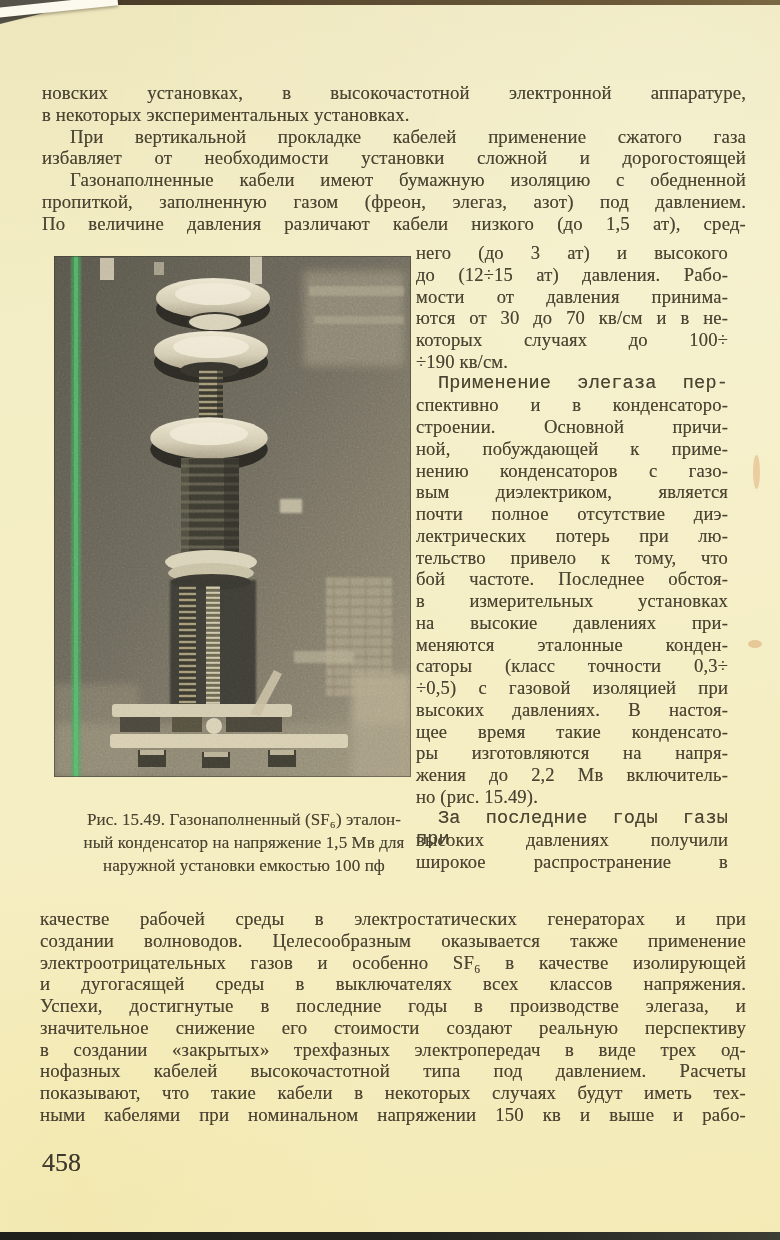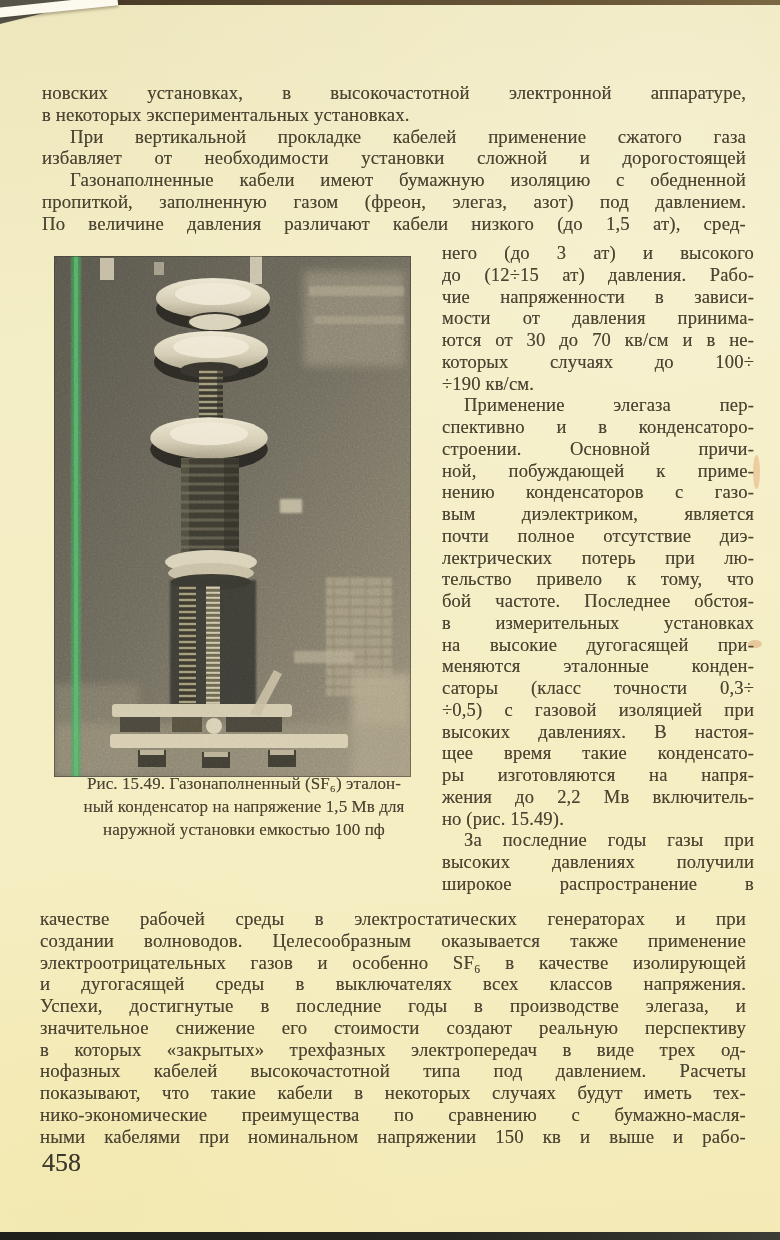--- a/index.html
+++ b/index.html
@@ -29,26 +29,26 @@
     display:block;width:100%;
     font-size:18.8px;line-height:21.75px;height:21.75px;
     text-align:justify;text-align-last:justify;
     letter-spacing:.15px;
     text-shadow:0 0 .5px rgba(72,62,40,.55);
   }
   .txt .endp{text-align-last:left;}
   .txt .ind{text-indent:28px;}
 
   .top-block{position:absolute;left:42px;top:54px;width:704px;margin-top:28px;}
-  .right-col{position:absolute;left:442px;top:242px;width:312px;}
+  .right-col{position:absolute;left:416px;top:242px;width:312px;}
   .right-col .line{font-size:18.6px;}
-  .right-col .ind{text-indent:22px;}
+  .right-col .ind{text-indent:22px;font-family:Liberation Mono, monospace;}
   .bottom-block{position:absolute;left:40px;top:908px;width:706px;}
 
-  .caption{position:absolute;left:50px;top:772px;width:388px;}
+  .caption{position:absolute;left:50px;top:808px;width:388px;}
   .caption .cap-line{
     display:block;text-align:center;font-size:17px;line-height:23px;height:23px;
     letter-spacing:.1px;text-shadow:0 0 .5px rgba(72,62,40,.5);
   }
 
   .pagenum{position:absolute;left:42px;top:1148px;font-size:26px;color:#3e3a2e;
     text-shadow:0 0 .5px rgba(60,55,40,.6);}
 
   .photo{position:absolute;left:54px;top:256px;width:357px;height:521px;display:block;}
 </style>
@@ -183,37 +183,36 @@
 
     <g>
       <rect x="0" y="0" width="357" height="521" filter="url(#grain)" opacity="0.28" style="mix-blend-mode:overlay"></rect>
       <rect x="0" y="0" width="357" height="521" fill="none" stroke="#3a382f" stroke-width="2" opacity="0.5"></rect>
     </g>
   </svg>
 
   <div class="txt right-col">
     <span class="line">него (до 3 ат) и высокого</span>
     <span class="line">до (12÷15 ат) давления. Рабо-</span>
-    <span class="line">чие напряженности в зависи-</span>
     <span class="line">мости от давления принима-</span>
     <span class="line">ются от 30 до 70 кв/см и в не-</span>
     <span class="line">которых случаях до 100÷</span>
     <span class="line endp">÷190 кв/см.</span>
     <span class="line ind">Применение элегаза пер-</span>
     <span class="line">спективно и в конденсаторо-</span>
     <span class="line">строении. Основной причи-</span>
     <span class="line">ной, побуждающей к приме-</span>
     <span class="line">нению конденсаторов с газо-</span>
     <span class="line">вым диэлектриком, является</span>
     <span class="line">почти полное отсутствие диэ-</span>
     <span class="line">лектрических потерь при лю-</span>
     <span class="line">тельство привело к тому, что</span>
     <span class="line">бой частоте. Последнее обстоя-</span>
     <span class="line">в измерительных установках</span>
-    <span class="line">на высокие дугогасящей при-</span>
+    <span class="line">на высокие давлениях при-</span>
     <span class="line">меняются эталонные конден-</span>
     <span class="line">саторы (класс точности 0,3÷</span>
     <span class="line">÷0,5) с газовой изоляцией при</span>
     <span class="line">высоких давлениях. В настоя-</span>
     <span class="line">щее время такие конденсато-</span>
     <span class="line">ры изготовляются на напря-</span>
     <span class="line">жения до 2,2 Мв включитель-</span>
     <span class="line endp">но (рис. 15.49).</span>
     <span class="line ind">За последние годы газы при</span>
     <span class="line">высоких давлениях получили</span>
@@ -226,23 +225,22 @@
     <span class="cap-line">наружной установки емкостью 100 пф</span>
   </div>
 
   <div class="txt bottom-block">
     <span class="line">качестве рабочей среды в электростатических генераторах и при</span>
     <span class="line">создании волноводов. Целесообразным оказывается также применение</span>
     <span class="line">электроотрицательных газов и особенно SF₆ в качестве изолирующей</span>
     <span class="line">и дугогасящей среды в выключателях всех классов напряжения.</span>
     <span class="line">Успехи, достигнутые в последние годы в производстве элегаза, и</span>
     <span class="line">значительное снижение его стоимости создают реальную перспективу</span>
-    <span class="line">в которых «закрытых» трехфазных электропередач в виде трех од-</span>
+    <span class="line">в создании «закрытых» трехфазных электропередач в виде трех од-</span>
     <span class="line">нофазных кабелей высокочастотной типа под давлением. Расчеты</span>
     <span class="line">показывают, что такие кабели в некоторых случаях будут иметь тех-</span>
-    <span class="line">нико-экономические преимущества по сравнению с бумажно-масля-</span>
     <span class="line">ными кабелями при номинальном напряжении 150 кв и выше и рабо-</span>
   </div>
 
   <div class="pagenum">458</div>
 
   <div class="scan-bottom"></div>
 </div>
 
 </body></html>

